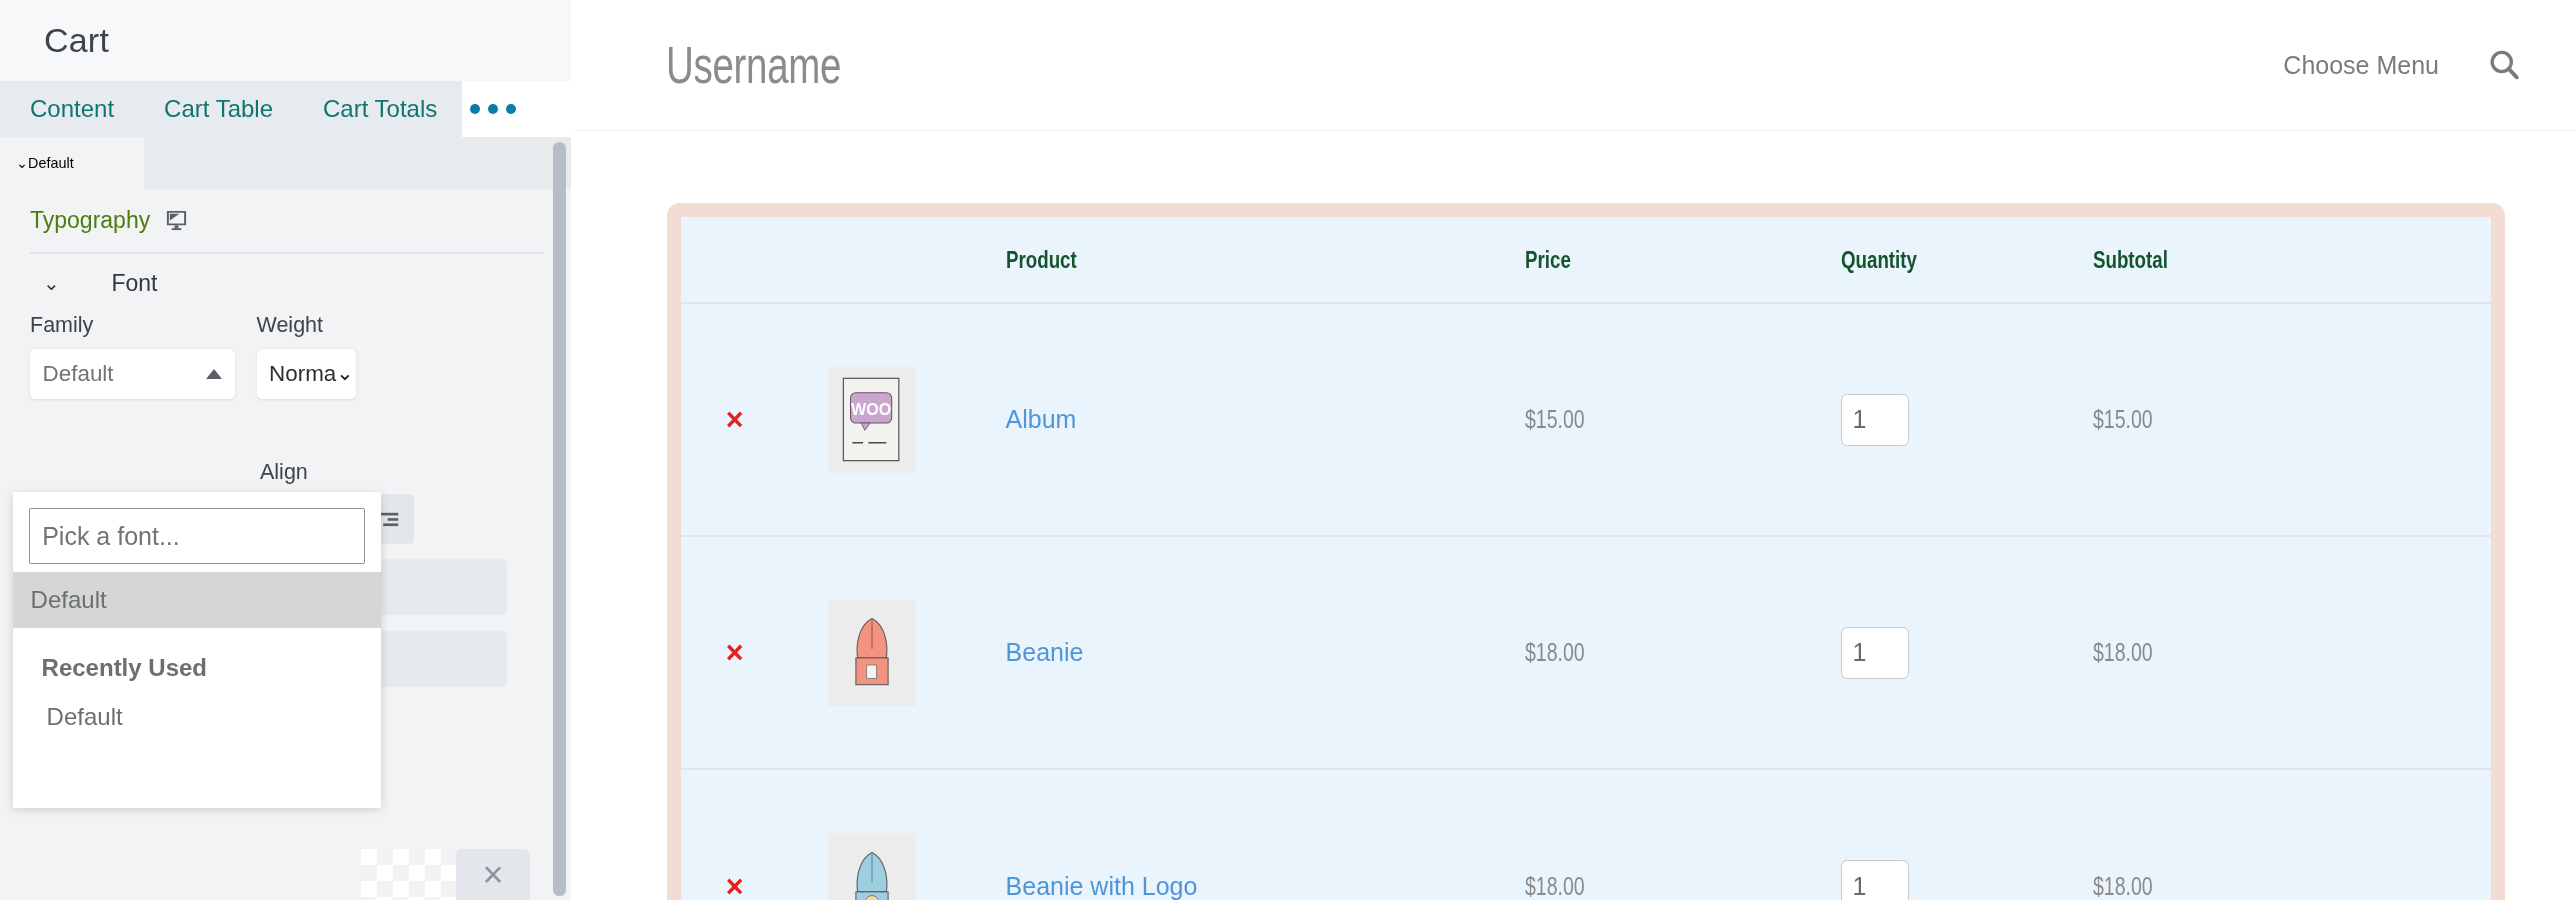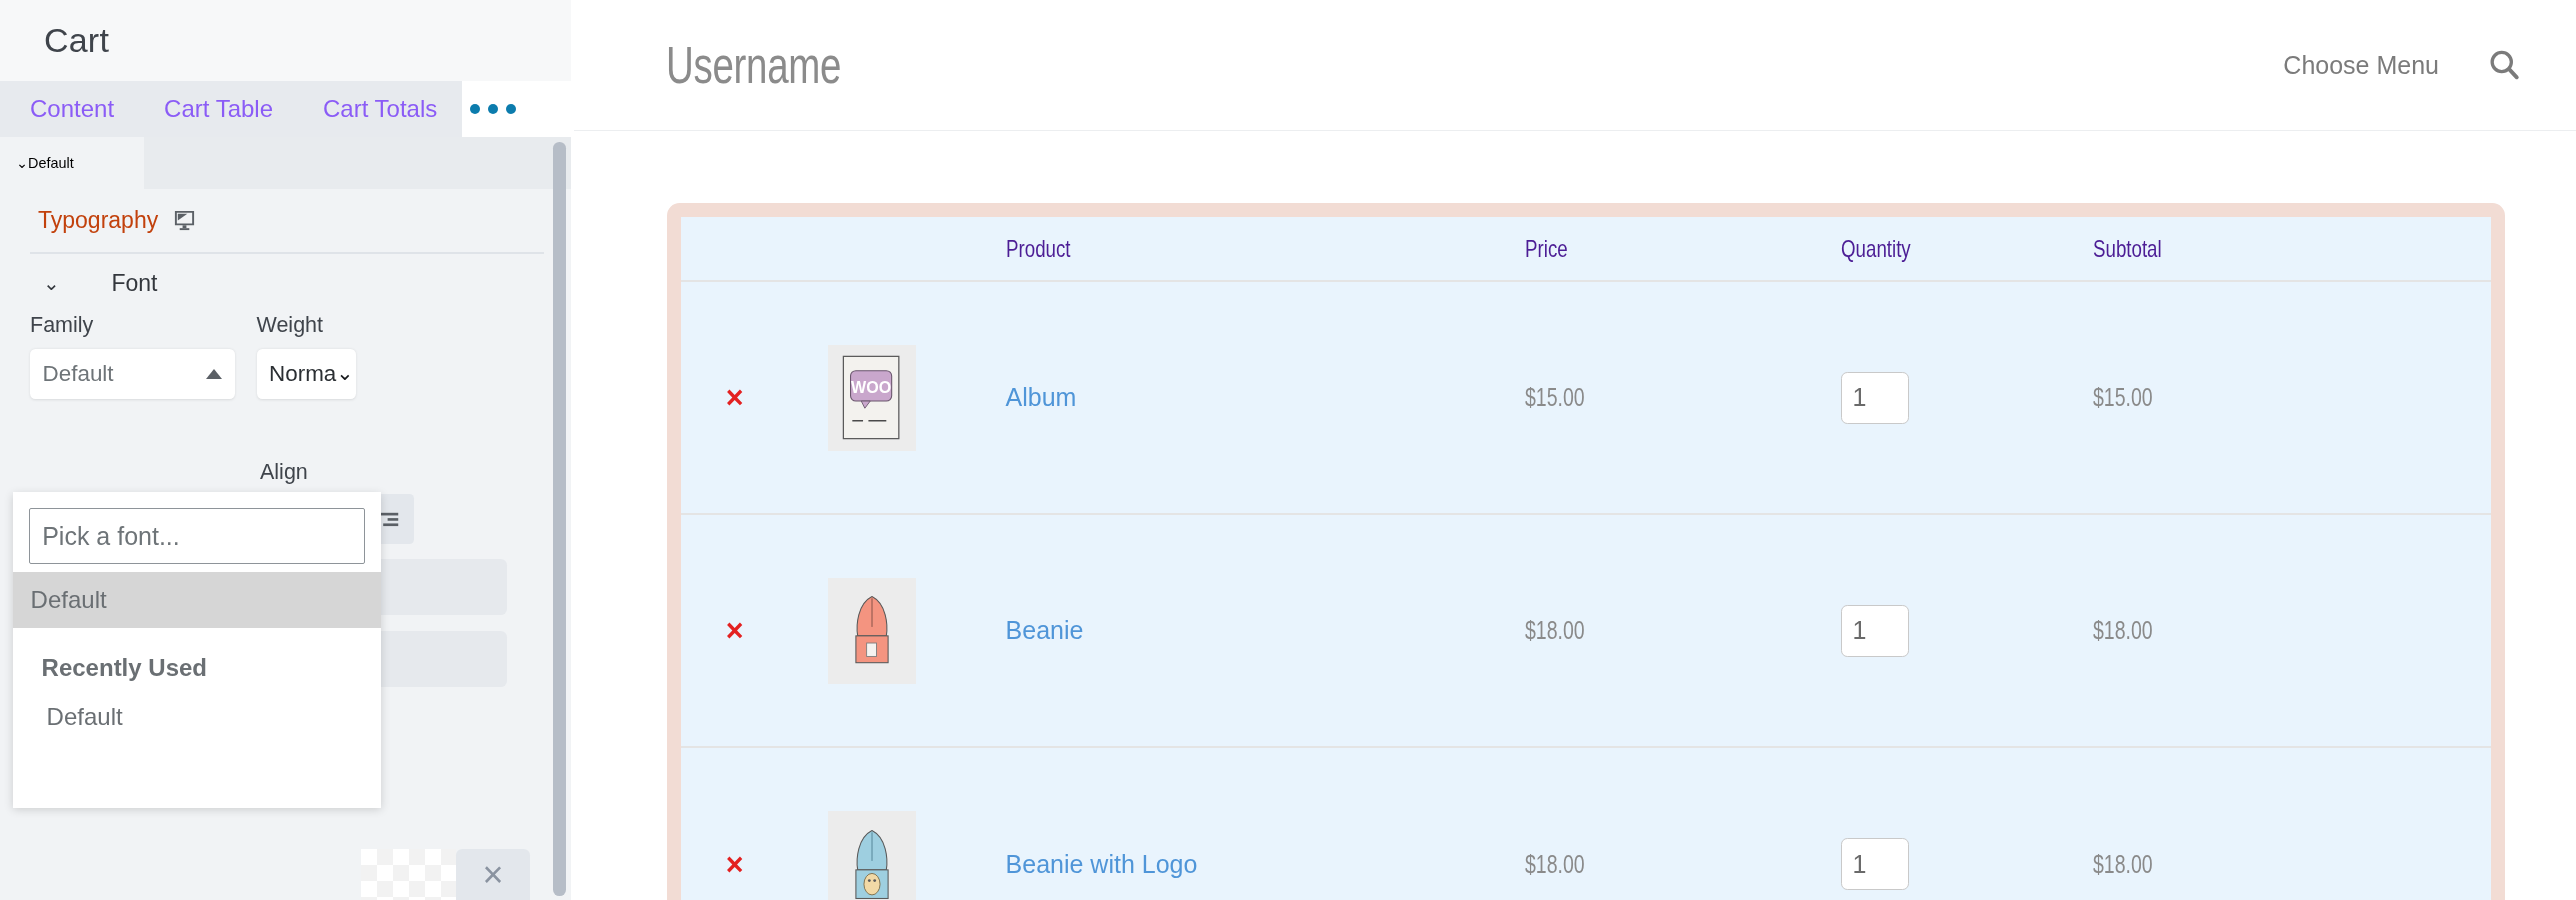--- a/index.html
+++ b/index.html
@@ -40,21 +40,21 @@
   .panel-tabs {
     height: 56px;
     background: #e7eaee;
     display: flex; align-items: stretch;
     position: relative;
   }
   .panel-tab {
     display: flex; align-items: center; justify-content: center;
     padding: 0 25px;
     font-size: 24px;
-    color: #8b5cf6;
+    color: #0f766e;
     cursor: pointer;
     white-space: nowrap;
   }
   .panel-tab.first { padding-left: 30px; }
   .panel-tab.more {
     background: #ffffff;
     padding: 0 0;
     width: 121px;
   }
   .dots { display: flex; gap: 8px; }
@@ -81,21 +81,21 @@
     z-index: 1;
     display: flex; align-items: center; padding-left: 16px;
   }
 
   
   .control-row {
     display: flex; align-items: center;
     padding: 0 30px;
     height: 63px;
   }
-  .control-label { font-size: 23px; color: #c2410c; margin-left: 8px; }
+  .control-label { font-size: 23px; color: #4d7c0f; }
   .monitor-icon { margin-left: 14.4px; display: inline-flex; }
 
   .divider {
     height: 1.8px; background: #dfe3e8;
     margin: 0 30px;
   }
 
   
   .sub-head {
     display: flex; align-items: center;
@@ -300,24 +300,24 @@
     border-collapse: collapse;
     background: #e9f4fd;
     table-layout: fixed;
   }
   table.cart th, table.cart td {
     background: #e9f4fd;
     border-bottom: 2.7px solid #e4e4e4;
     vertical-align: middle;
   }
   table.cart thead th {
-    height: 64px;
-    font-weight: normal;
+    height: 86px;
+    font-weight: bold;
     font-size: 24px;
-    color: #4c1d95;
+    color: #14532d;
     text-align: left;
     font-family: "Liberation Sans Narrow", "Liberation Sans", sans-serif;
     letter-spacing: 0px;
   }
   .narrow {
     font-family: "Liberation Sans Narrow", "Liberation Sans", sans-serif;
     display: inline-block;
     transform: scaleX(0.78);
     transform-origin: left center;
     white-space: nowrap;

